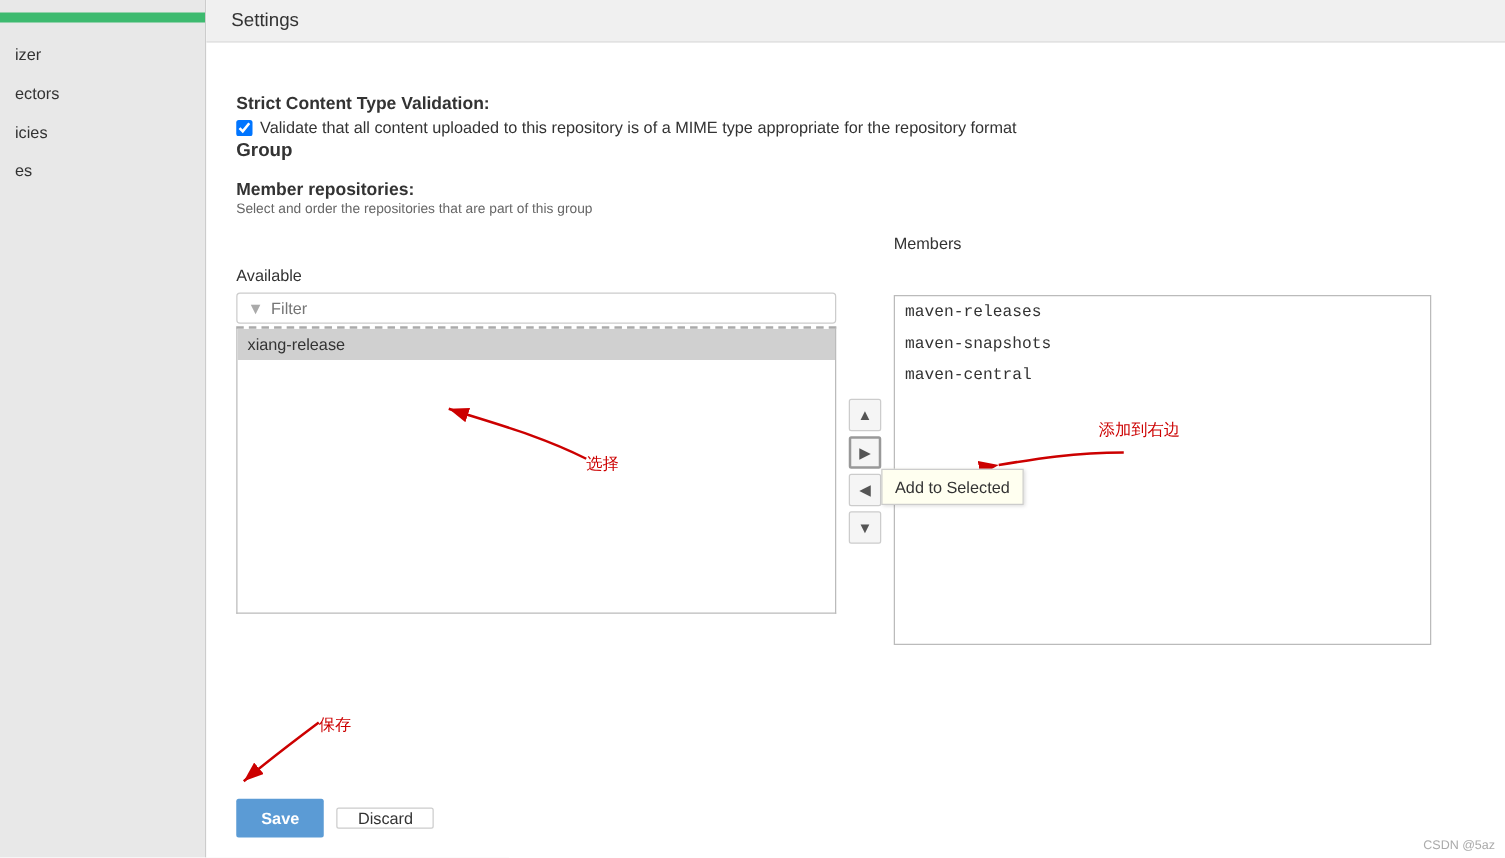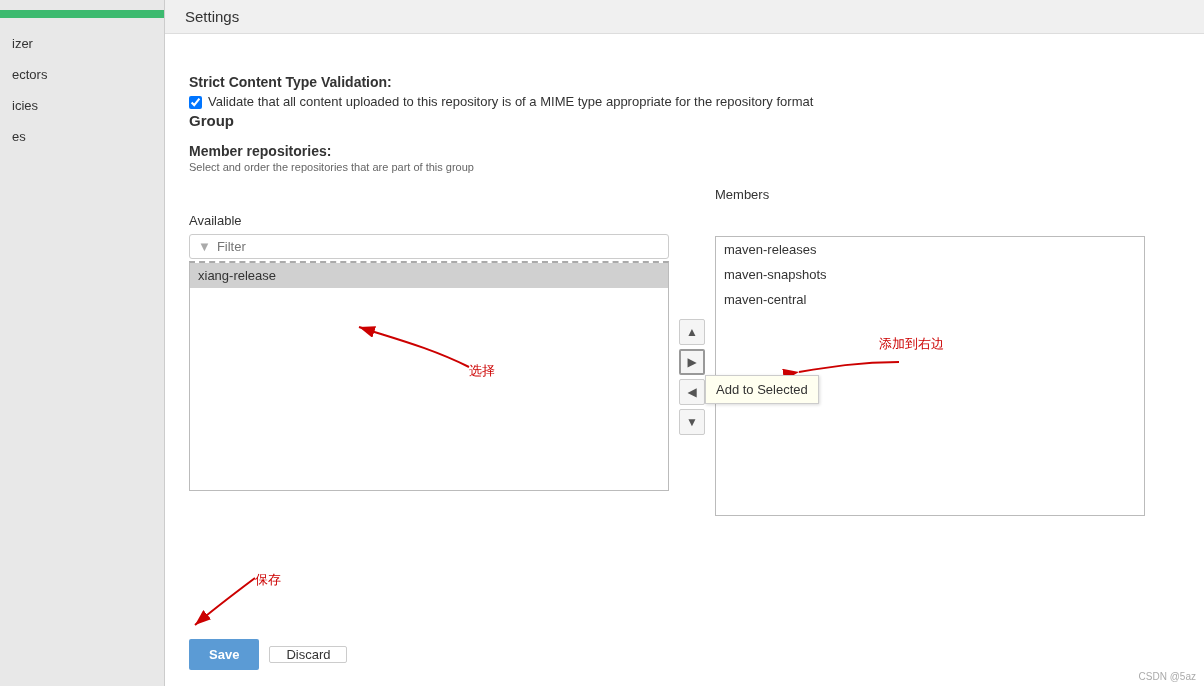--- a/index.html
+++ b/index.html
@@ -194,20 +194,21 @@
       border: 1px solid #bbb;
       background: #fff;
       overflow-y: auto;
       margin-top: 28px;
     }
     .members-item {
       padding: 5px 8px;
       font-size: 13px;
       color: #333;
       cursor: pointer;
+      font-family: Liberation Mono, monospace;
     }
 
     
     .bottom-actions {
       padding: 16px 24px;
       display: flex;
       align-items: center;
       gap: 10px;
       position: relative;
     }

